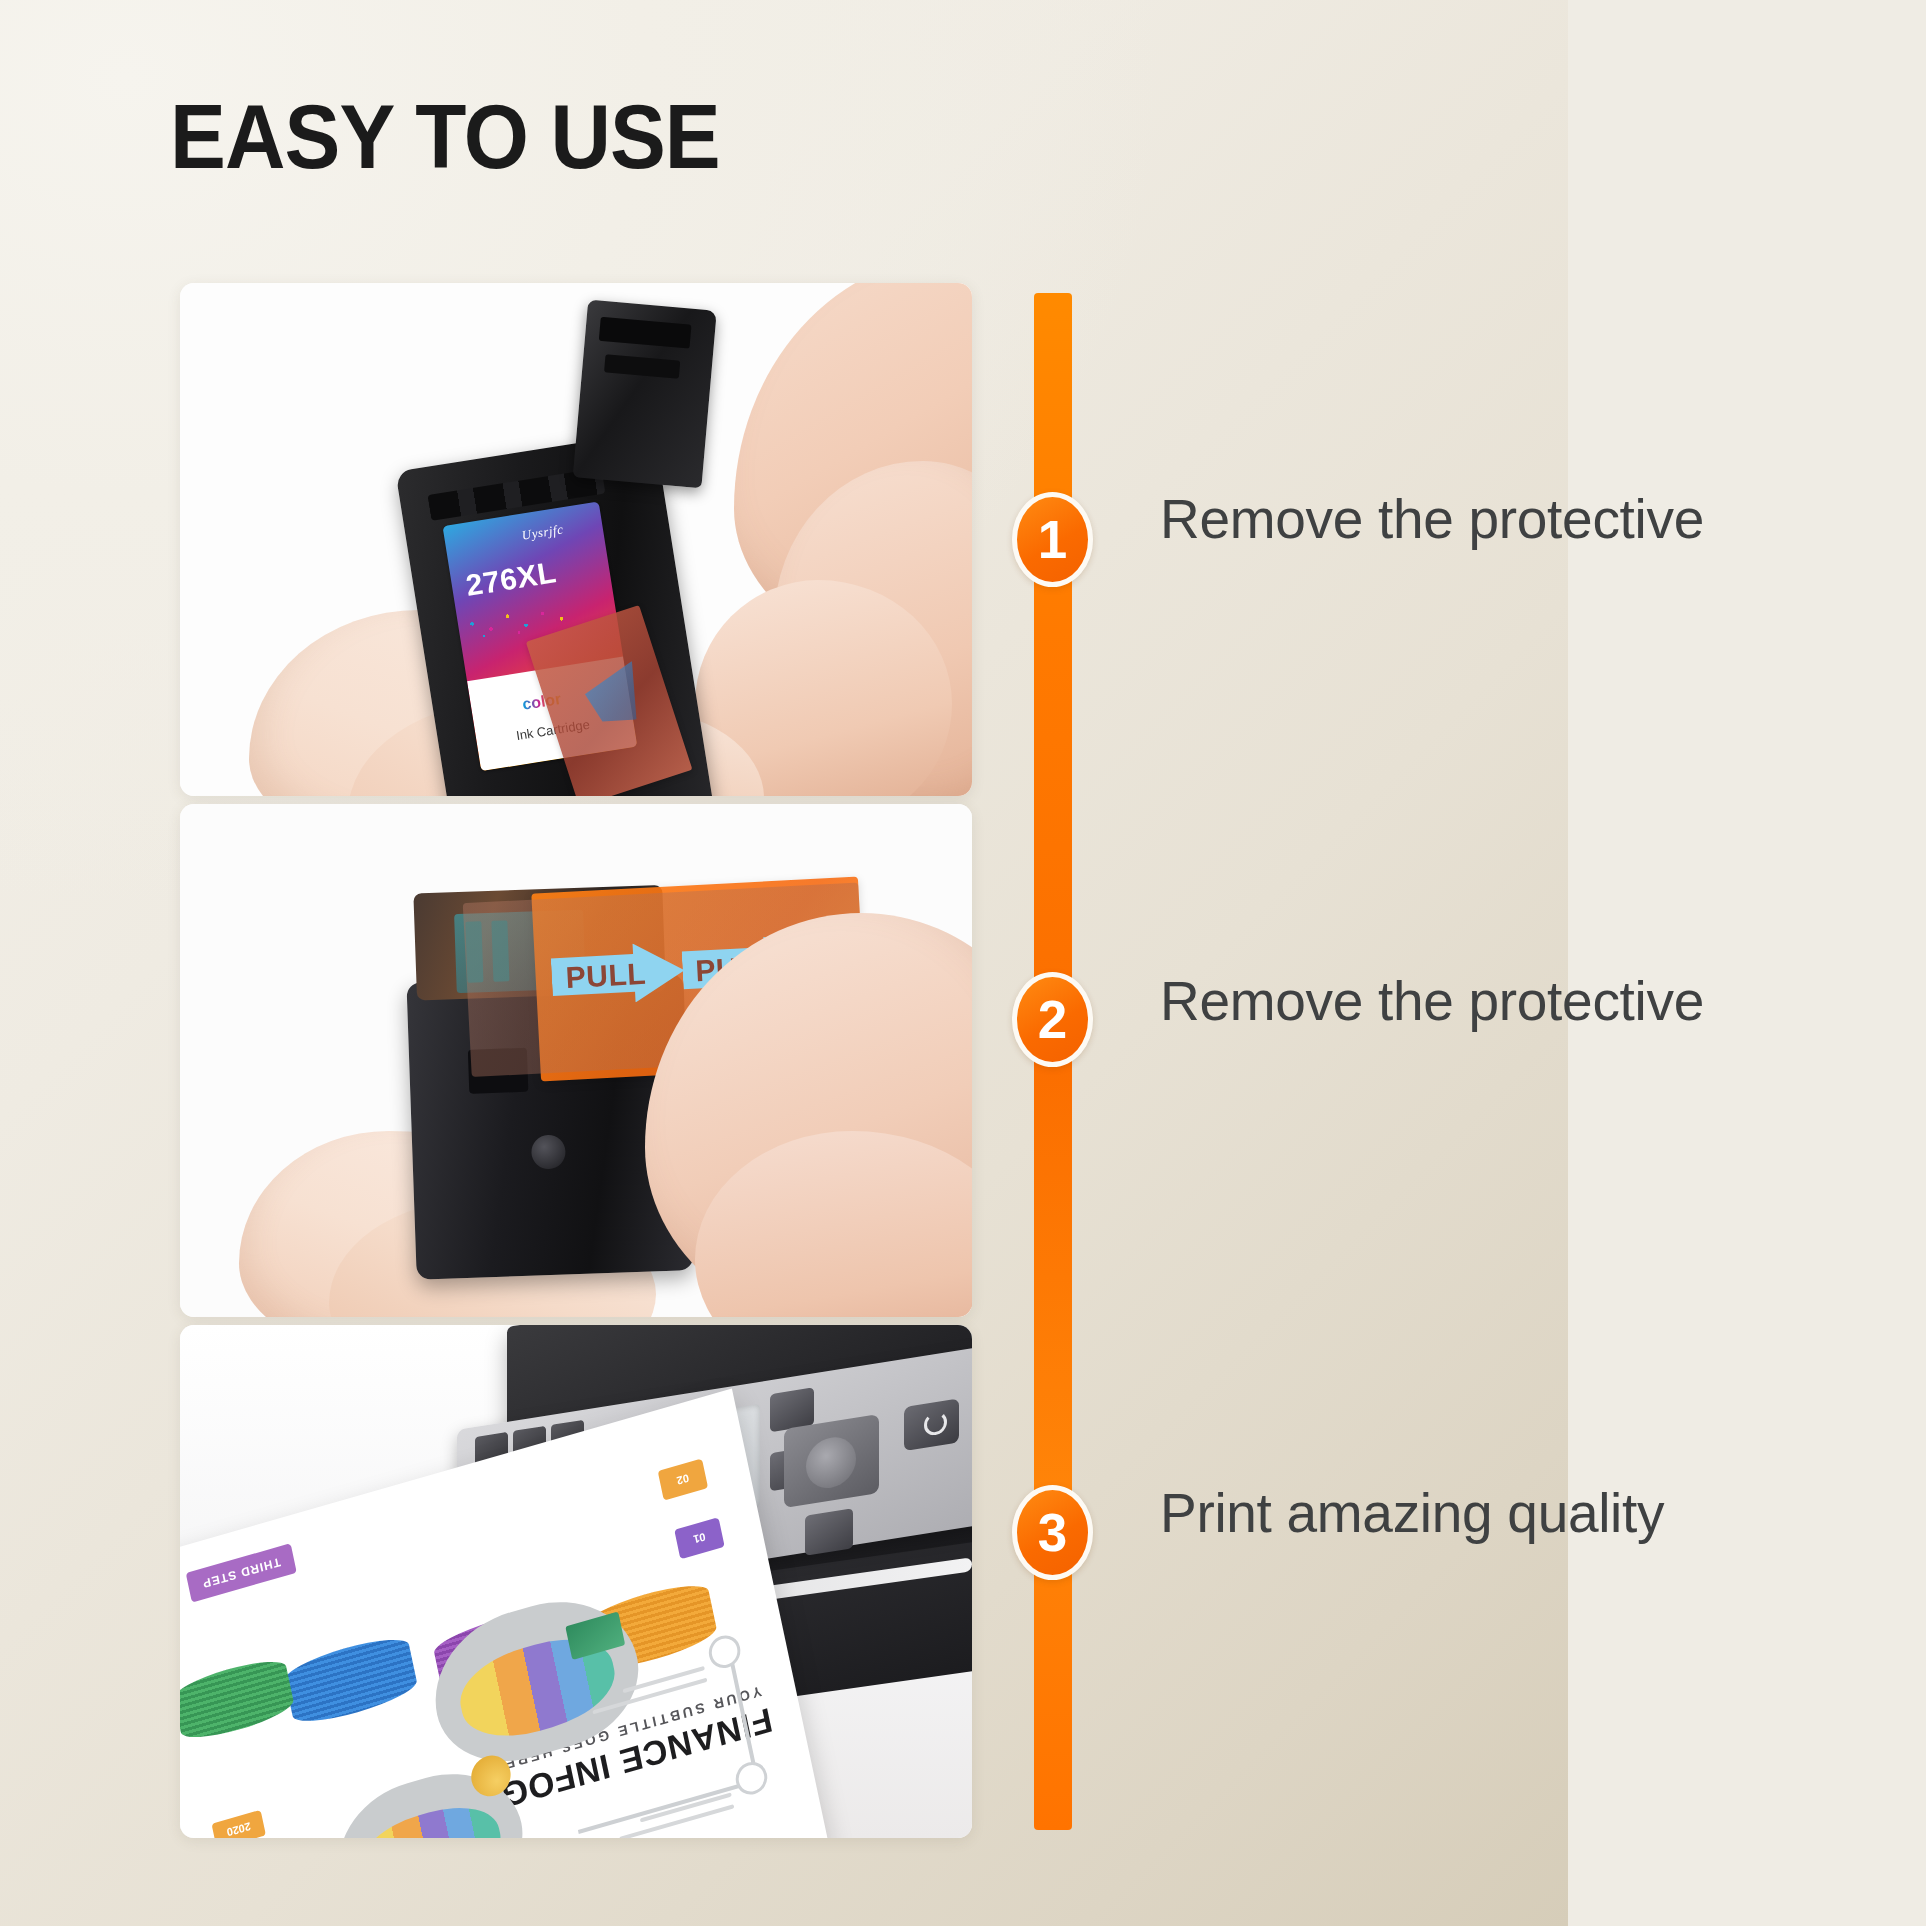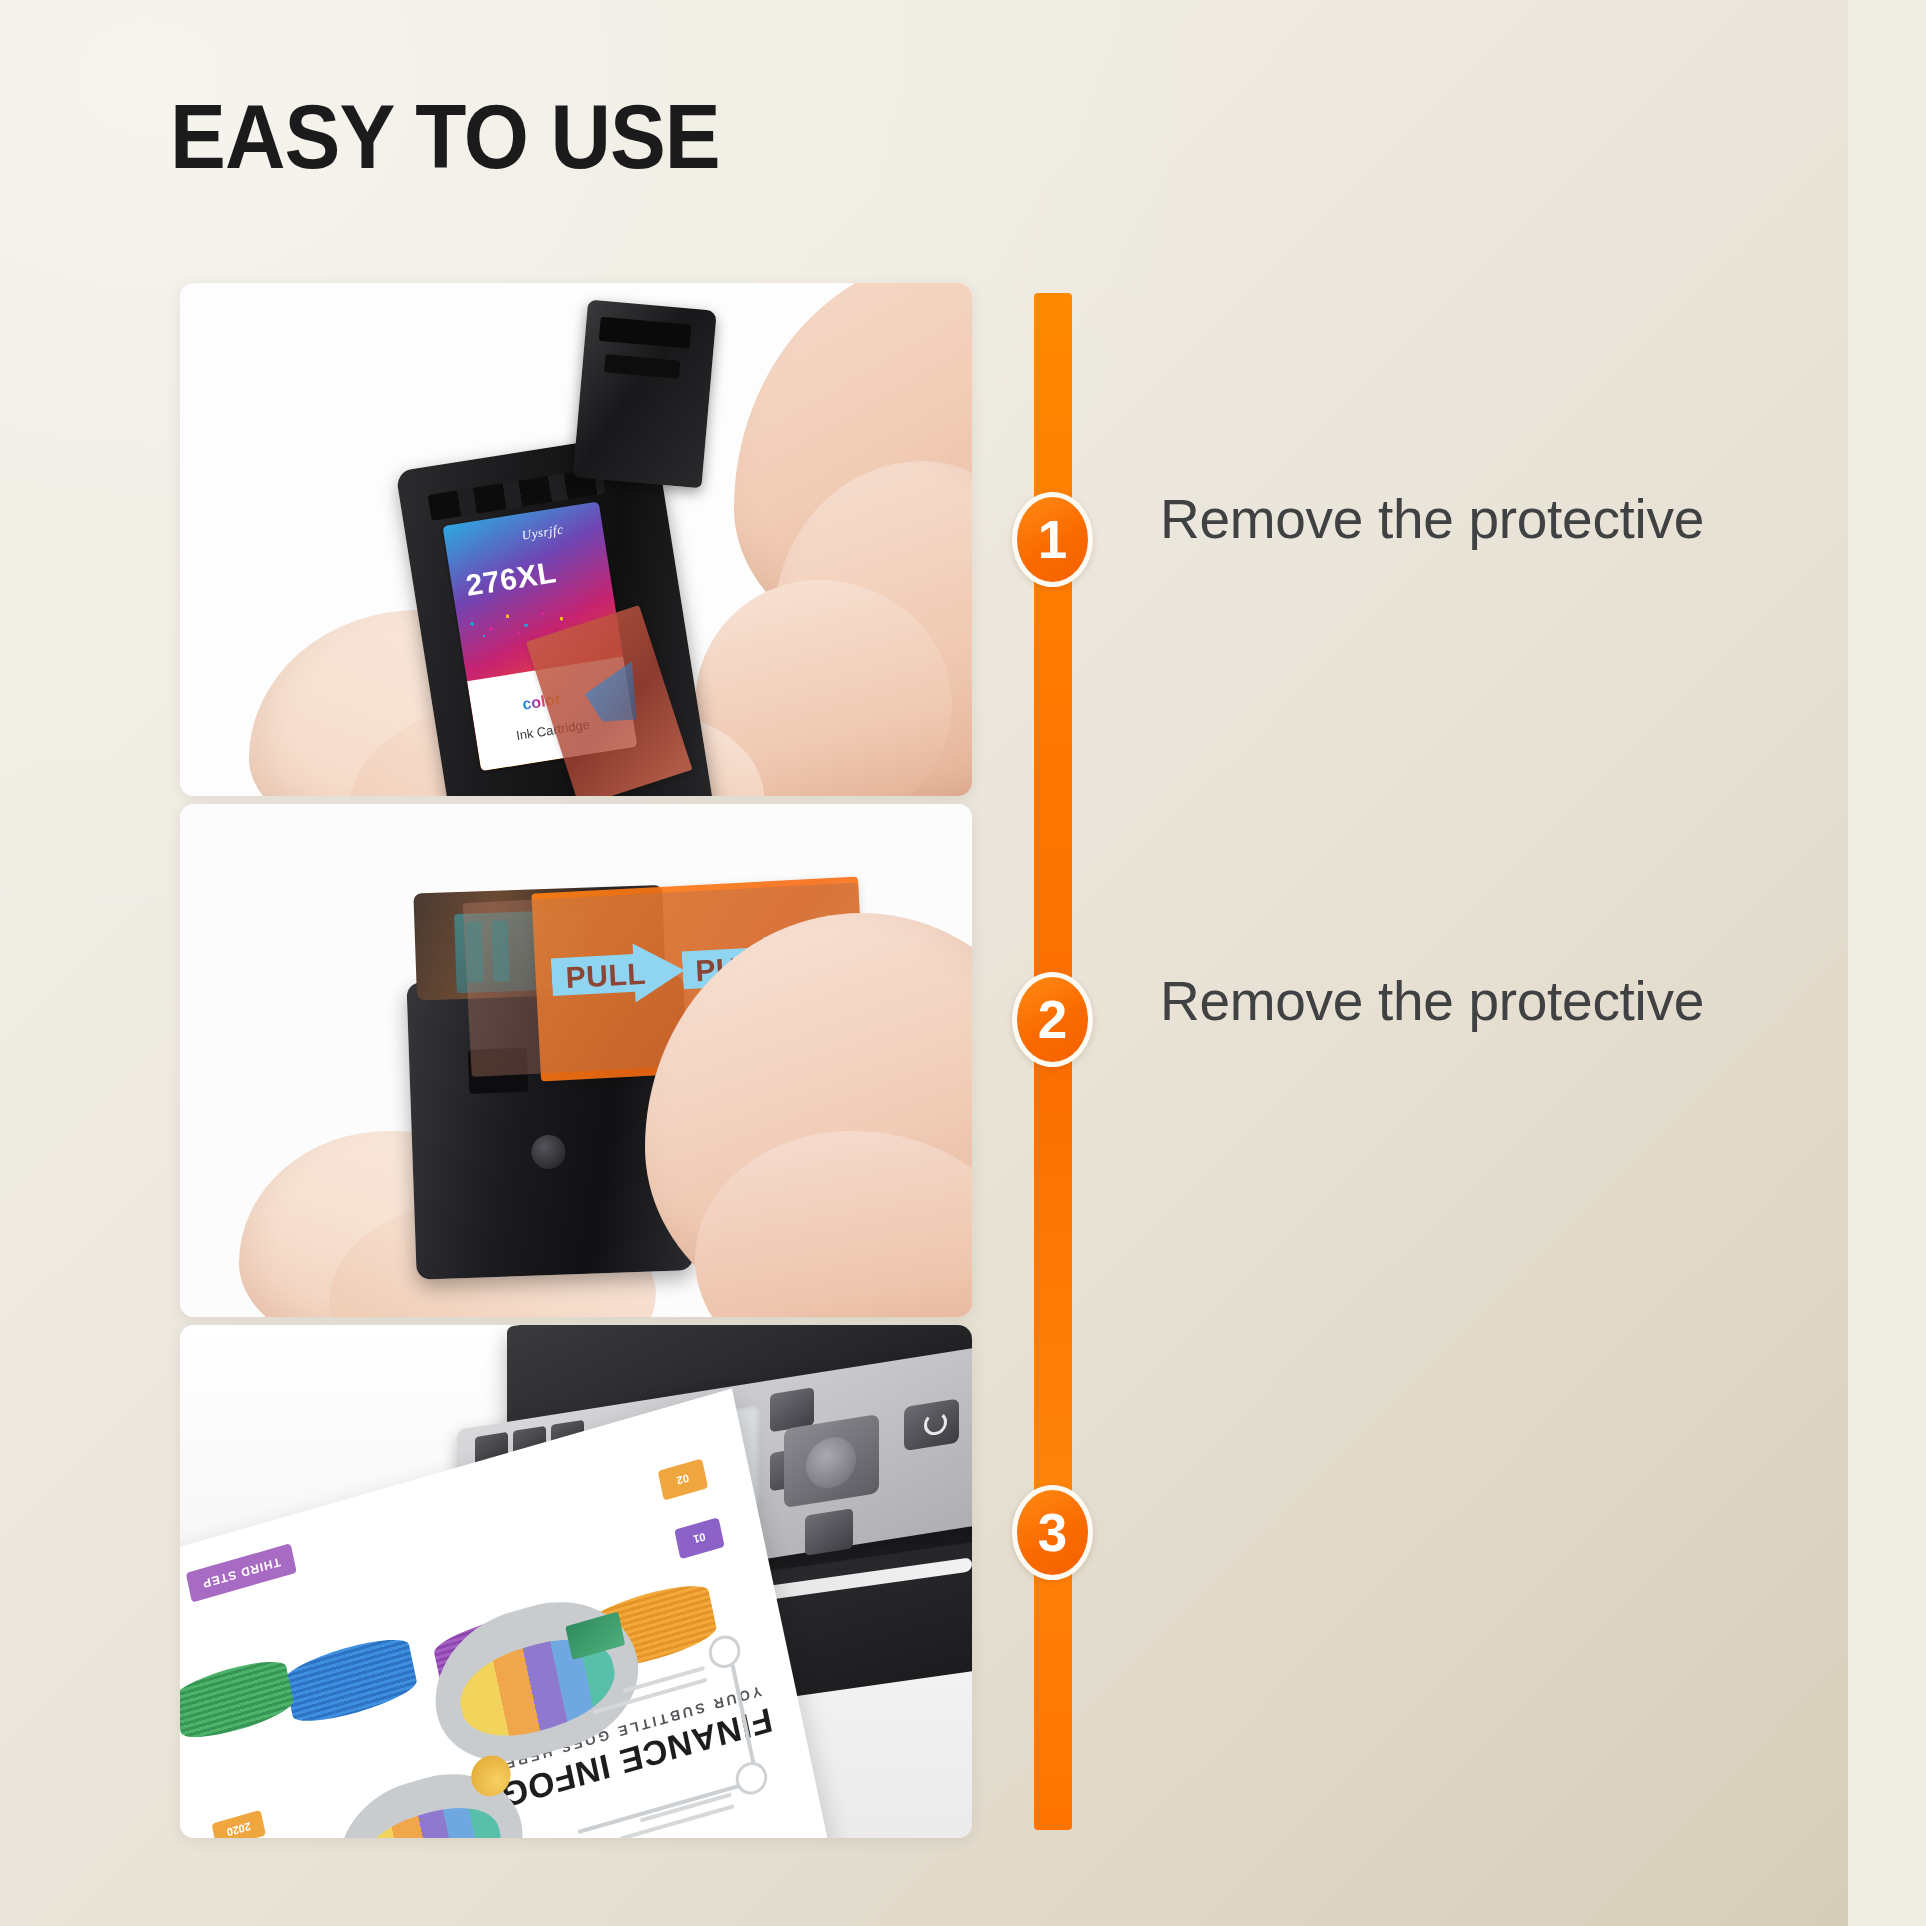--- a/index.html
+++ b/index.html
@@ -2,24 +2,25 @@
 <html><head>
 <meta charset="utf-8">
 <style>
   html,body{margin:0;padding:0;}
   body{
     width:1927px;height:1927px;overflow:hidden;
     font-family:"Liberation Sans",sans-serif;
     background:#efece4;
   }
   #page{
-    position:relative;width:1848px;height:1927px;
+    position:relative;width:1555px;height:1927px;
     background:
       radial-gradient(ellipse 1485px 1188px at 8% 4%, #f6f4ee 0%, #f2efe7 35%, rgba(242,239,231,0) 70%),
       linear-gradient(135deg,#f4f1ea 0%,#efebe2 32%,#e7e1d4 62%,#ddd5c4 86%,#d6cdb9 100%);
+    padding-left: 13px;
   }
 
   
   .title{
     position:absolute;left:170px;top:91px;
     font-size:91px;line-height:1;
     font-weight:bold;color:#1b1b1b;
     letter-spacing:-1px;
     font-family:"Liberation Sans",sans-serif;
     transform:scaleX(0.92);transform-origin:left center;
@@ -381,16 +382,17 @@
     <div>Remove the protective</div>
   </div>
 
   <div class="stepdot" id="dot2">2</div>
   <div class="steptext" id="txt2">
     <div>Remove the protective</div>
   </div>
 
   <div class="stepdot" id="dot3">3</div>
   <div class="steptext" id="txt3">
+    <div>Print amazing quality</div>
   </div>
 
 </div>
 
 
 </body></html>

